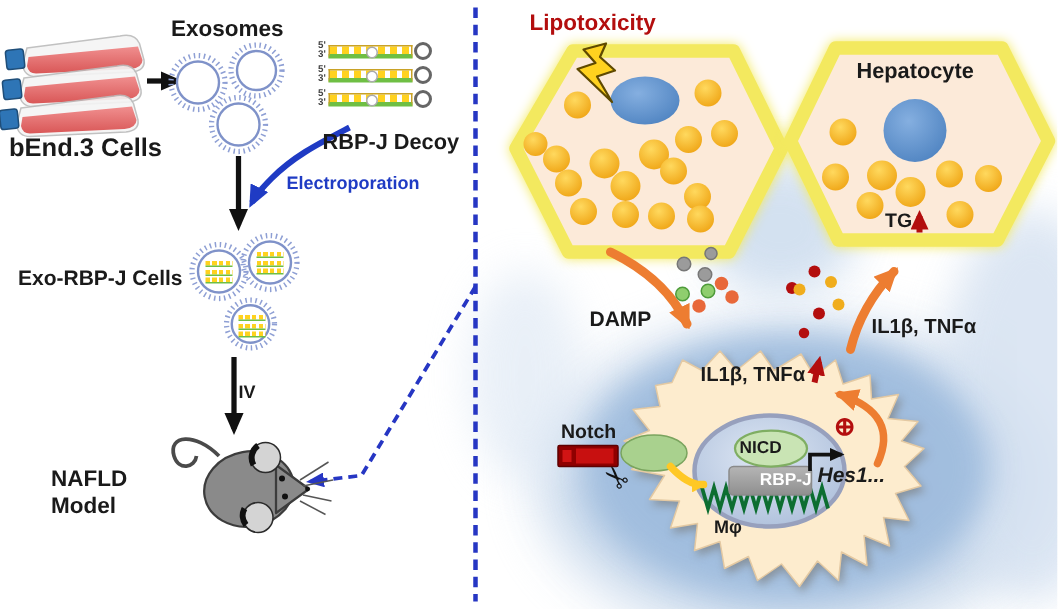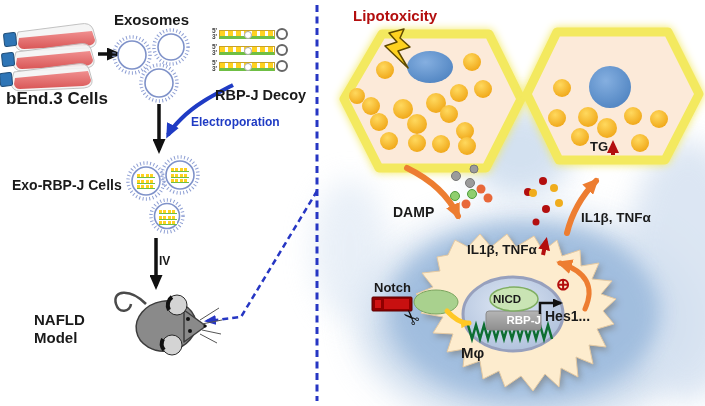--- a/index.html
+++ b/index.html
@@ -3,21 +3,21 @@
 <meta charset="utf-8">
 <style>
   html,body{margin:0;padding:0;background:#fff;}
   #stage{position:relative;width:705px;height:406px;background:#ffffff;overflow:hidden;
          font-family:"Liberation Sans",sans-serif;}
   #gfx{position:absolute;left:0;top:0;}
   .lbl{position:absolute;font-weight:bold;color:#1a1a1a;white-space:nowrap;line-height:1.1;}
   .blue{color:var(--accent-blue);}
   .dred{color:var(--dark-red);}
   .white{color:#fff;}
-  .italic{}
+  .italic{font-style:italic;}
   .blur18{filter:blur(18px);}
   .blur14{filter:blur(14px);}
   .blur10{filter:blur(10px);}
   .softshadow{filter:drop-shadow(2px 3px 3px rgba(90,70,40,.35));}
   .hexglow{filter:drop-shadow(0 0 4px var(--glow-yellow));}
   
   .decoy-rows{position:absolute;left:212px;top:27px;display:flex;flex-direction:column;gap:2px;}
   .drow{display:flex;align-items:center;height:14px;}
   .dlabels{display:flex;flex-direction:column;justify-content:space-between;height:12px;margin-right:2px;
            font-size:6.5px;font-weight:bold;color:#444;line-height:6px;}
@@ -308,25 +308,26 @@
       <i></i>
       <i></i>
     </div>
 <div class="mini" style="left:159px;top:210px;">
       <i></i>
       <i></i>
       <i></i>
     </div>
 
 <div class="lbl dred" style="left:353px;top:8px;font-size:15px;">Lipotoxicity</div>
+<div class="lbl" style="left:571px;top:41px;font-size:14.5px;">Hepatocyte</div>
 <div class="lbl" style="left:590px;top:140px;font-size:13px;">TG</div>
 <div class="lbl" style="left:393px;top:205px;font-size:14px;">DAMP</div>
 <div class="lbl" style="left:581px;top:211px;font-size:13.5px;">IL1β, TNFα</div>
 <div class="lbl" style="left:467px;top:243px;font-size:13.5px;">IL1β, TNFα</div>
 <div class="lbl" style="left:374px;top:281px;font-size:13px;">Notch</div>
 <div class="lbl" style="left:493px;top:292.5px;width:42px;font-size:11.5px;">NICD</div>
 <div class="lbl white" style="left:487px;top:314px;width:54px;text-align:right;font-size:11.5px;">RBP-J</div>
 <div class="lbl italic" style="left:545px;top:309px;font-size:14px;">Hes1...</div>
 <div class="lbl dred" style="left:556px;top:276px;font-size:17px;">⊕</div>
-<div class="lbl" style="left:461px;top:345px;font-size:15px;">Mφ</div>
+<div class="lbl" style="left:476px;top:345px;font-size:12px;">Mφ</div>
 <div class="scissors">✂</div>
 
 </div>
 
 </body></html>

